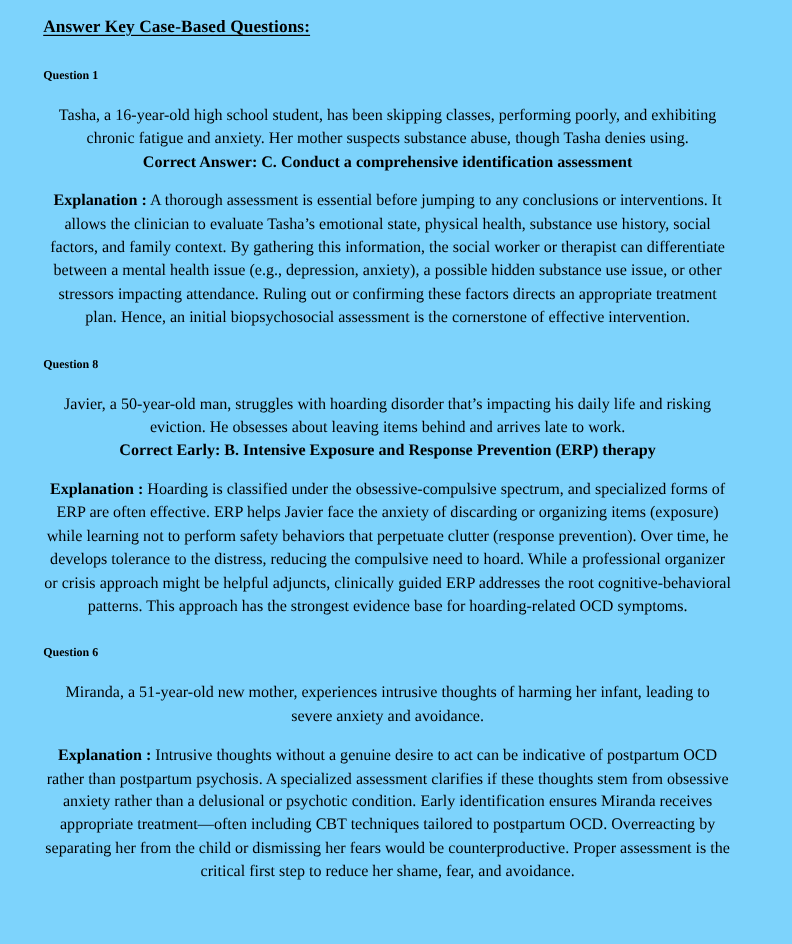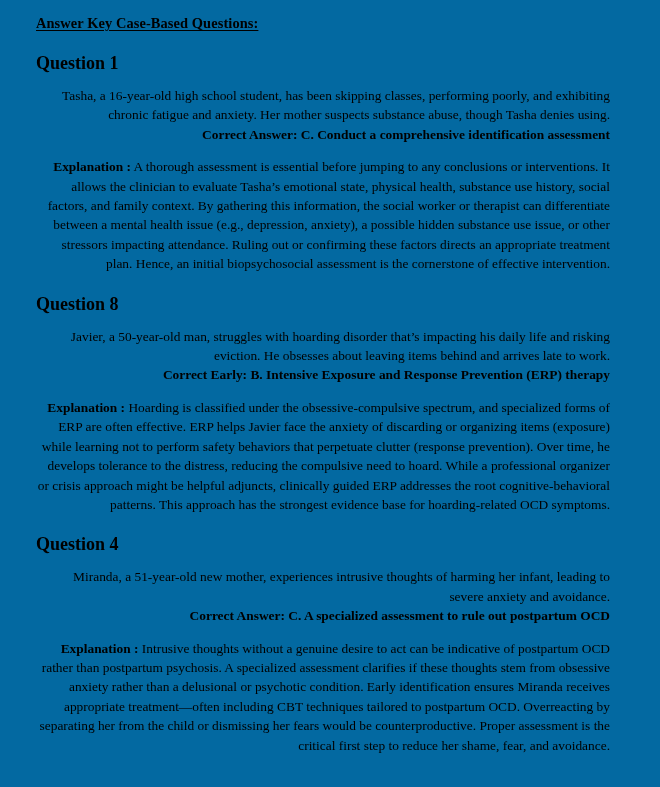--- a/index.html
+++ b/index.html
@@ -13,48 +13,48 @@
     font-family: "Liberation Serif", "DejaVu Serif", serif;
     color: #000000;
     -webkit-font-smoothing: none;
   }
   .page {
     position: relative;
     width: 660px;
     height: 787px;
     box-sizing: border-box;
     padding: 14px 50px 0 36px;
-    background: #0369a1;
+    background: #7dd3fc;
     overflow: hidden;
   }
   .doc-title {
     font-size: 14.4px;
     font-weight: bold;
     line-height: 19px;
     margin: 0 0 0 0;
     padding: 0;
     letter-spacing: 0.1px;
   }
   .doc-title span.u {
     text-decoration: underline;
     text-underline-offset: 2px;
   }
   .q-heading {
-    font-size: 18px;
+    font-size: 10px;
     font-weight: bold;
     line-height: 19px;
     margin: 21px 0 0 0;
     padding: 0;
   }
   .para {
     font-size: 13.4px;
     line-height: 19.4px;
     margin: 13px 0 0 0;
     padding: 0;
-    text-align: right;
+    text-align: center;
     word-spacing: 0px;
   }
   .para b {
     font-weight: bold;
   }
   .vignette {
     margin-top: 13px;
   }
   .answer {
     margin-top: 0;
@@ -83,19 +83,18 @@
   </div>
 
   <div class="q-block">
     <div class="q-heading">Question 8</div>
     <p class="para vignette">Javier, a 50-year-old man, struggles with hoarding disorder that’s impacting his daily life and risking eviction. He obsesses about leaving items behind and arrives late to work.</p>
     <p class="para answer">Correct Early: B. Intensive Exposure and Response Prevention (ERP) therapy</p>
     <p class="para explanation"><b>Explanation :</b> <span>Hoarding is classified under the obsessive-compulsive spectrum, and specialized forms of ERP are often effective. ERP helps Javier face the anxiety of discarding or organizing items (exposure) while learning not to perform safety behaviors that perpetuate clutter (response prevention). Over time, he develops tolerance to the distress, reducing the compulsive need to hoard. While a professional organizer or crisis approach might be helpful adjuncts, clinically guided ERP addresses the root cognitive-behavioral patterns. This approach has the strongest evidence base for hoarding-related OCD symptoms.</span></p>
   </div>
 
   <div class="q-block">
-    <div class="q-heading">Question 4</div>
+    <div class="q-heading">Question 6</div>
     <p class="para vignette">Miranda, a 51-year-old new mother, experiences intrusive thoughts of harming her infant, leading to severe anxiety and avoidance.</p>
-    <p class="para answer">Correct Answer: C. A specialized assessment to rule out postpartum OCD</p>
     <p class="para explanation"><b>Explanation :</b> <span>Intrusive thoughts without a genuine desire to act can be indicative of postpartum OCD rather than postpartum psychosis. A specialized assessment clarifies if these thoughts stem from obsessive anxiety rather than a delusional or psychotic condition. Early identification ensures Miranda receives appropriate treatment—often including CBT techniques tailored to postpartum OCD. Overreacting by separating her from the child or dismissing her fears would be counterproductive. Proper assessment is the critical first step to reduce her shame, fear, and avoidance.</span></p>
   </div>
 
 </div>
 
 </body></html>

